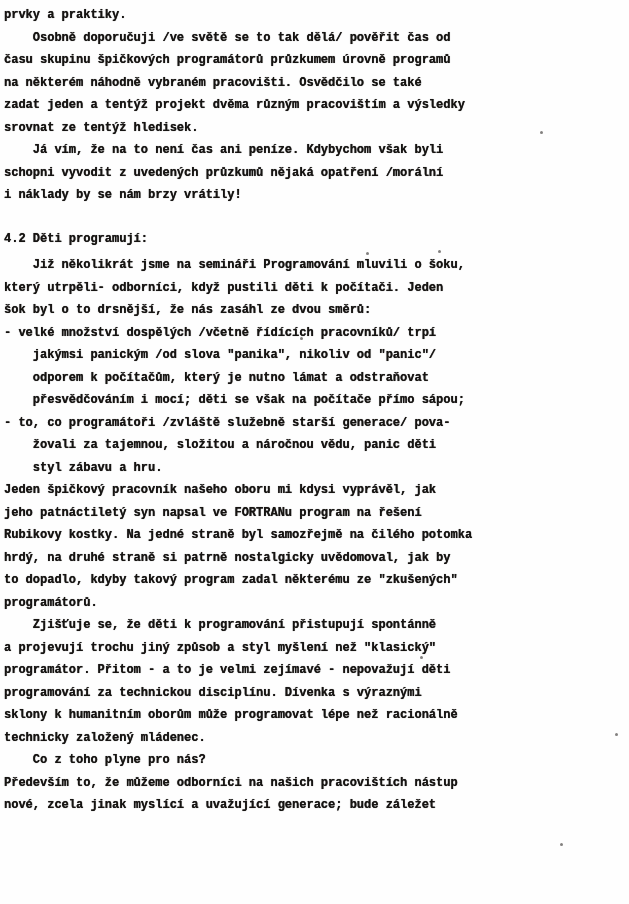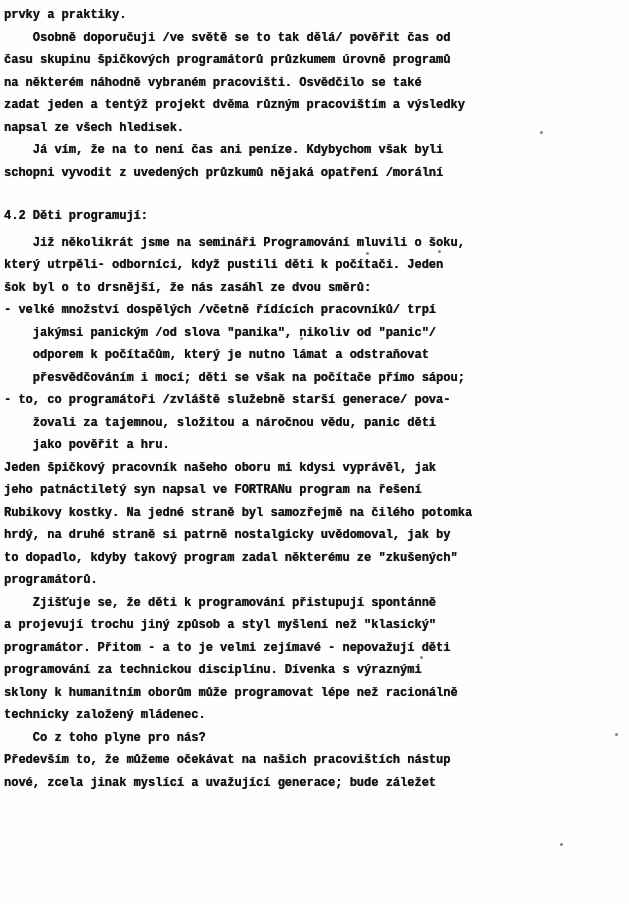--- a/index.html
+++ b/index.html
@@ -48,64 +48,65 @@
 <body style="--paper: #fefefe; --ink: #161412;">
 
 <div class="page">
   <div class="doc" id="doc">
       <div class="block block--paragraph">
         <div class="line">prvky a praktiky.</div>
         <div class="line">    Osobně doporučuji /ve světě se to tak dělá/ pověřit čas od</div>
         <div class="line">času skupinu špičkových programátorů průzkumem úrovně programů</div>
         <div class="line">na některém náhodně vybraném pracovišti. Osvědčilo se také</div>
         <div class="line">zadat jeden a tentýž projekt dvěma různým pracovištím a výsledky</div>
-        <div class="line">napsal ze všech hledisek.</div>
+        <div class="line">srovnat ze tentýž hledisek.</div>
       </div>
       <div class="block block--paragraph">
         <div class="line">    Já vím, že na to není čas ani peníze. Kdybychom však byli</div>
         <div class="line">schopni vyvodit z uvedených průzkumů nějaká opatření /morální</div>
+        <div class="line">i náklady by se nám brzy vrátily!</div>
       </div>
       <div class="block block--heading">
         <div class="line">4.2 Děti programují:</div>
       </div>
       <div class="block block--paragraph">
         <div class="line">    Již několikrát jsme na semináři Programování mluvili o šoku,</div>
         <div class="line">který utrpěli- odborníci, když pustili děti k počítači. Jeden</div>
         <div class="line">šok byl o to drsnější, že nás zasáhl ze dvou směrů:</div>
       </div>
       <div class="block block--bullet">
         <div class="line">- velké množství dospělých /včetně řídících pracovníků/ trpí</div>
         <div class="line">    jakýmsi panickým /od slova "panika", nikoliv od "panic"/</div>
         <div class="line">    odporem k počítačům, který je nutno lámat a odstraňovat</div>
         <div class="line">    přesvědčováním i mocí; děti se však na počítače přímo sápou;</div>
       </div>
       <div class="block block--bullet">
         <div class="line">- to, co programátoři /zvláště služebně starší generace/ pova-</div>
         <div class="line">    žovali za tajemnou, složitou a náročnou vědu, panic děti</div>
-        <div class="line">    jako pověřit a hru.</div>
+        <div class="line">    styl zábavu a hru.</div>
       </div>
       <div class="block block--paragraph">
         <div class="line">Jeden špičkový pracovník našeho oboru mi kdysi vyprávěl, jak</div>
         <div class="line">jeho patnáctiletý syn napsal ve FORTRANu program na řešení</div>
         <div class="line">Rubikovy kostky. Na jedné straně byl samozřejmě na čilého potomka</div>
         <div class="line">hrdý, na druhé straně si patrně nostalgicky uvědomoval, jak by</div>
         <div class="line">to dopadlo, kdyby takový program zadal některému ze "zkušených"</div>
         <div class="line">programátorů.</div>
       </div>
       <div class="block block--paragraph">
         <div class="line">    Zjišťuje se, že děti k programování přistupují spontánně</div>
         <div class="line">a projevují trochu jiný způsob a styl myšlení než "klasický"</div>
         <div class="line">programátor. Přitom - a to je velmi zejímavé - nepovažují děti</div>
         <div class="line">programování za technickou disciplínu. Dívenka s výraznými</div>
         <div class="line">sklony k humanitním oborům může programovat lépe než racionálně</div>
         <div class="line">technicky založený mládenec.</div>
       </div>
       <div class="block block--paragraph">
         <div class="line">    Co z toho plyne pro nás?</div>
-        <div class="line">Především to, že můžeme očekávat na našich pracovištích nástup</div>
+        <div class="line">Především to, že můžeme odborníci na našich pracovištích nástup</div>
         <div class="line">nové, zcela jinak myslící a uvažující generace; bude záležet</div>
       </div>
     </div>
 </div>
 
 <div class="speck" style="left: 540px; top: 131px;"></div>
 <div class="speck" style="left: 366px; top: 252px;"></div>
 <div class="speck" style="left: 438px; top: 250px;"></div>
 <div class="speck" style="left: 300px; top: 337px;"></div>
 <div class="speck" style="left: 420px; top: 656px;"></div>

